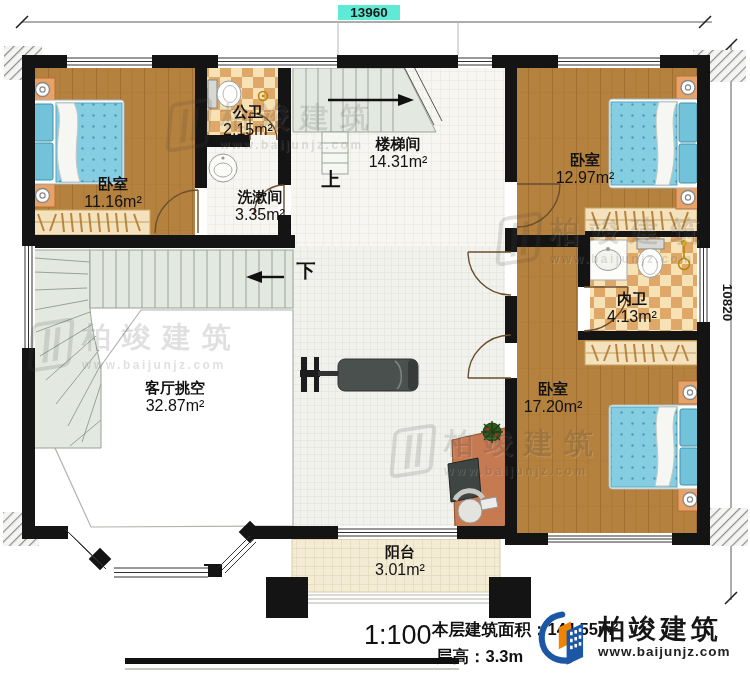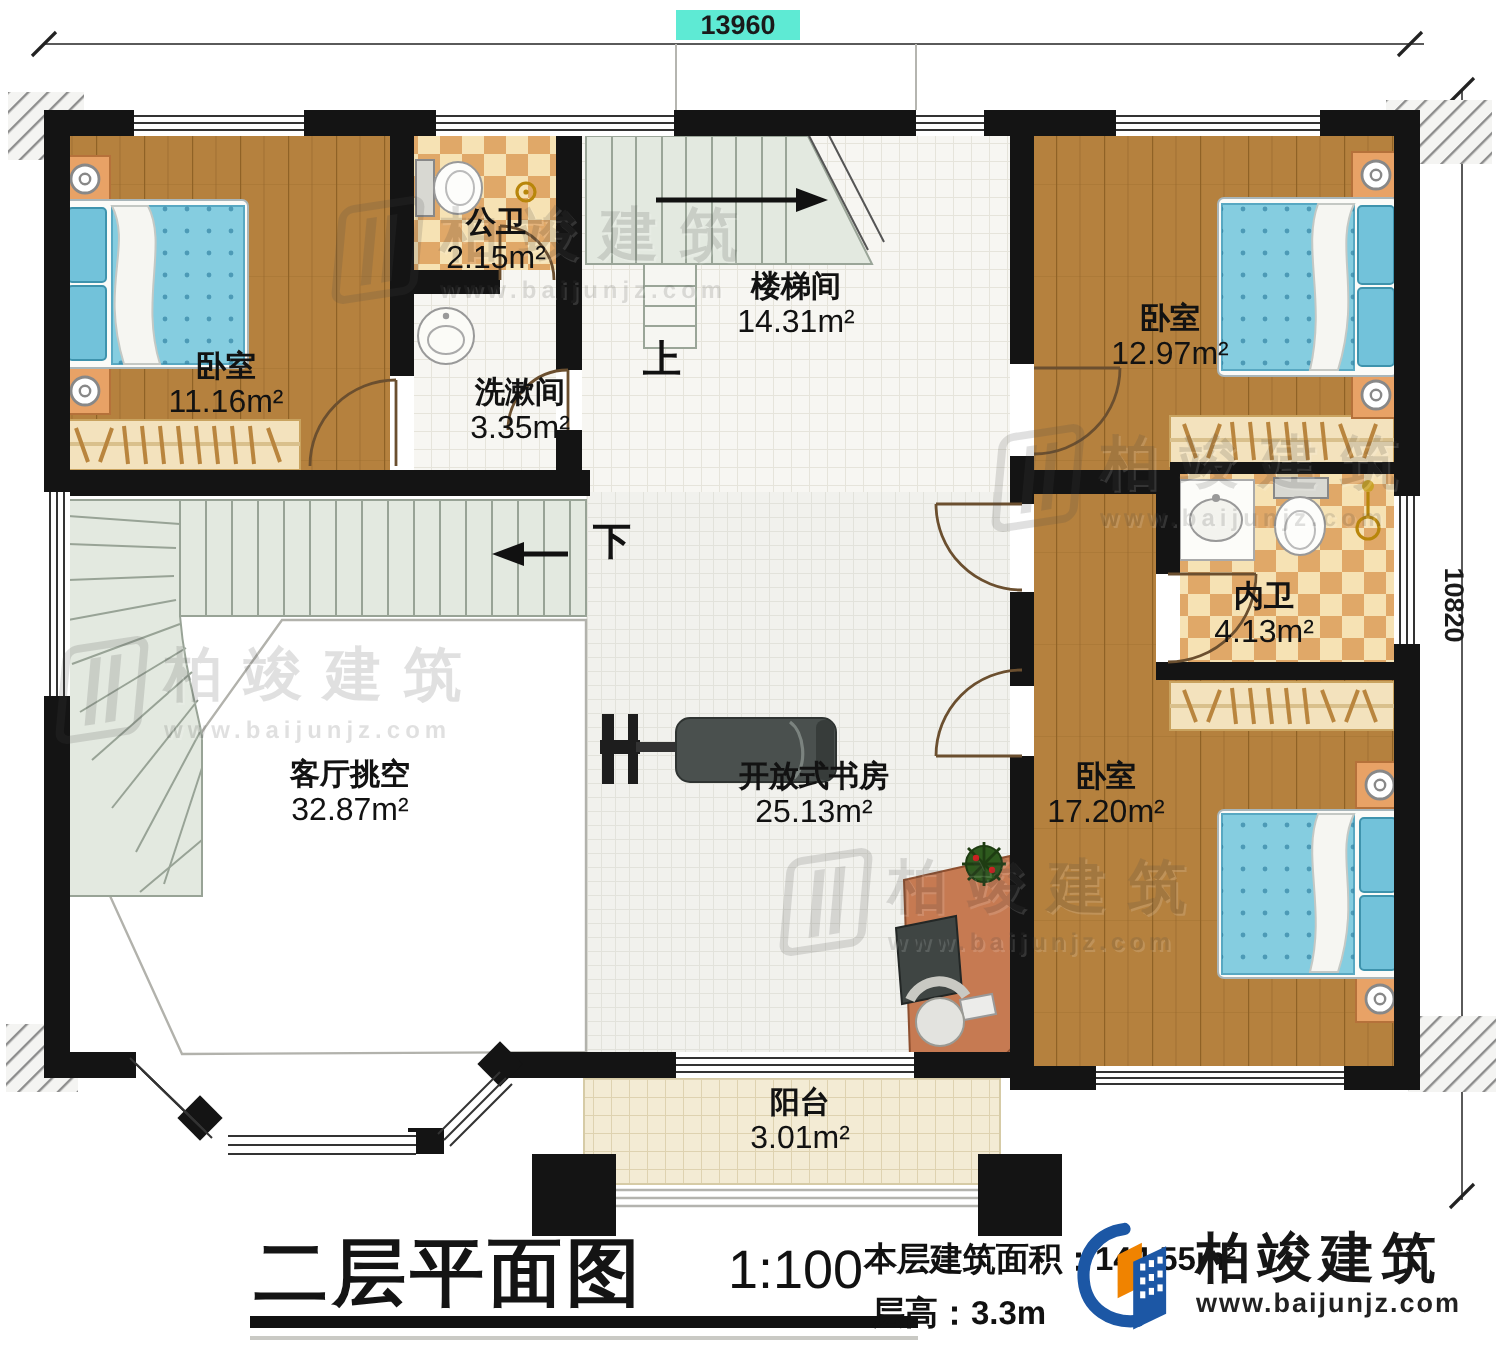--- a/index.html
+++ b/index.html
@@ -510,33 +510,28 @@
       <span class="ra">4.13m²</span>
   </div>
   <div class="rlabel" style="left:553px;top:381px;">
     <span class="rn">卧室</span>
       <span class="ra">17.20m²</span>
   </div>
   <div class="rlabel" style="left:153px;top:380px;margin-left:22px;">
     <span class="rn">客厅挑空</span>
       <span class="ra">32.87m²</span>
   </div>
-  <div class="rlabel" style="left:407px;top:381px;">
-    <span class="rn">开放式书房</span>
-      <span class="ra">25.13m²</span>
-  </div>
   <div class="rlabel" style="left:400px;top:544px;">
     <span class="rn">阳台</span>
       <span class="ra">3.01m²</span>
   </div>
 
   <div class="stairdir" style="left:331px;top:167px;">上</div>
   <div class="stairdir" style="left:306px;top:258px;">下</div>
 
-  <div class="t-title">二层平面图</div>
   <div class="t-underline1"></div>
   <div class="t-underline2"></div>
   <div class="t-scale">1:100</div>
   <div class="t-line" style="left:432px;top:619px;">
     <span>本层建筑面积：</span><span>144.55m²</span>
   </div>
   <div class="t-line" style="left:436px;top:646px;">
     <span>层高：</span><span>3.3m</span>
   </div>
 

